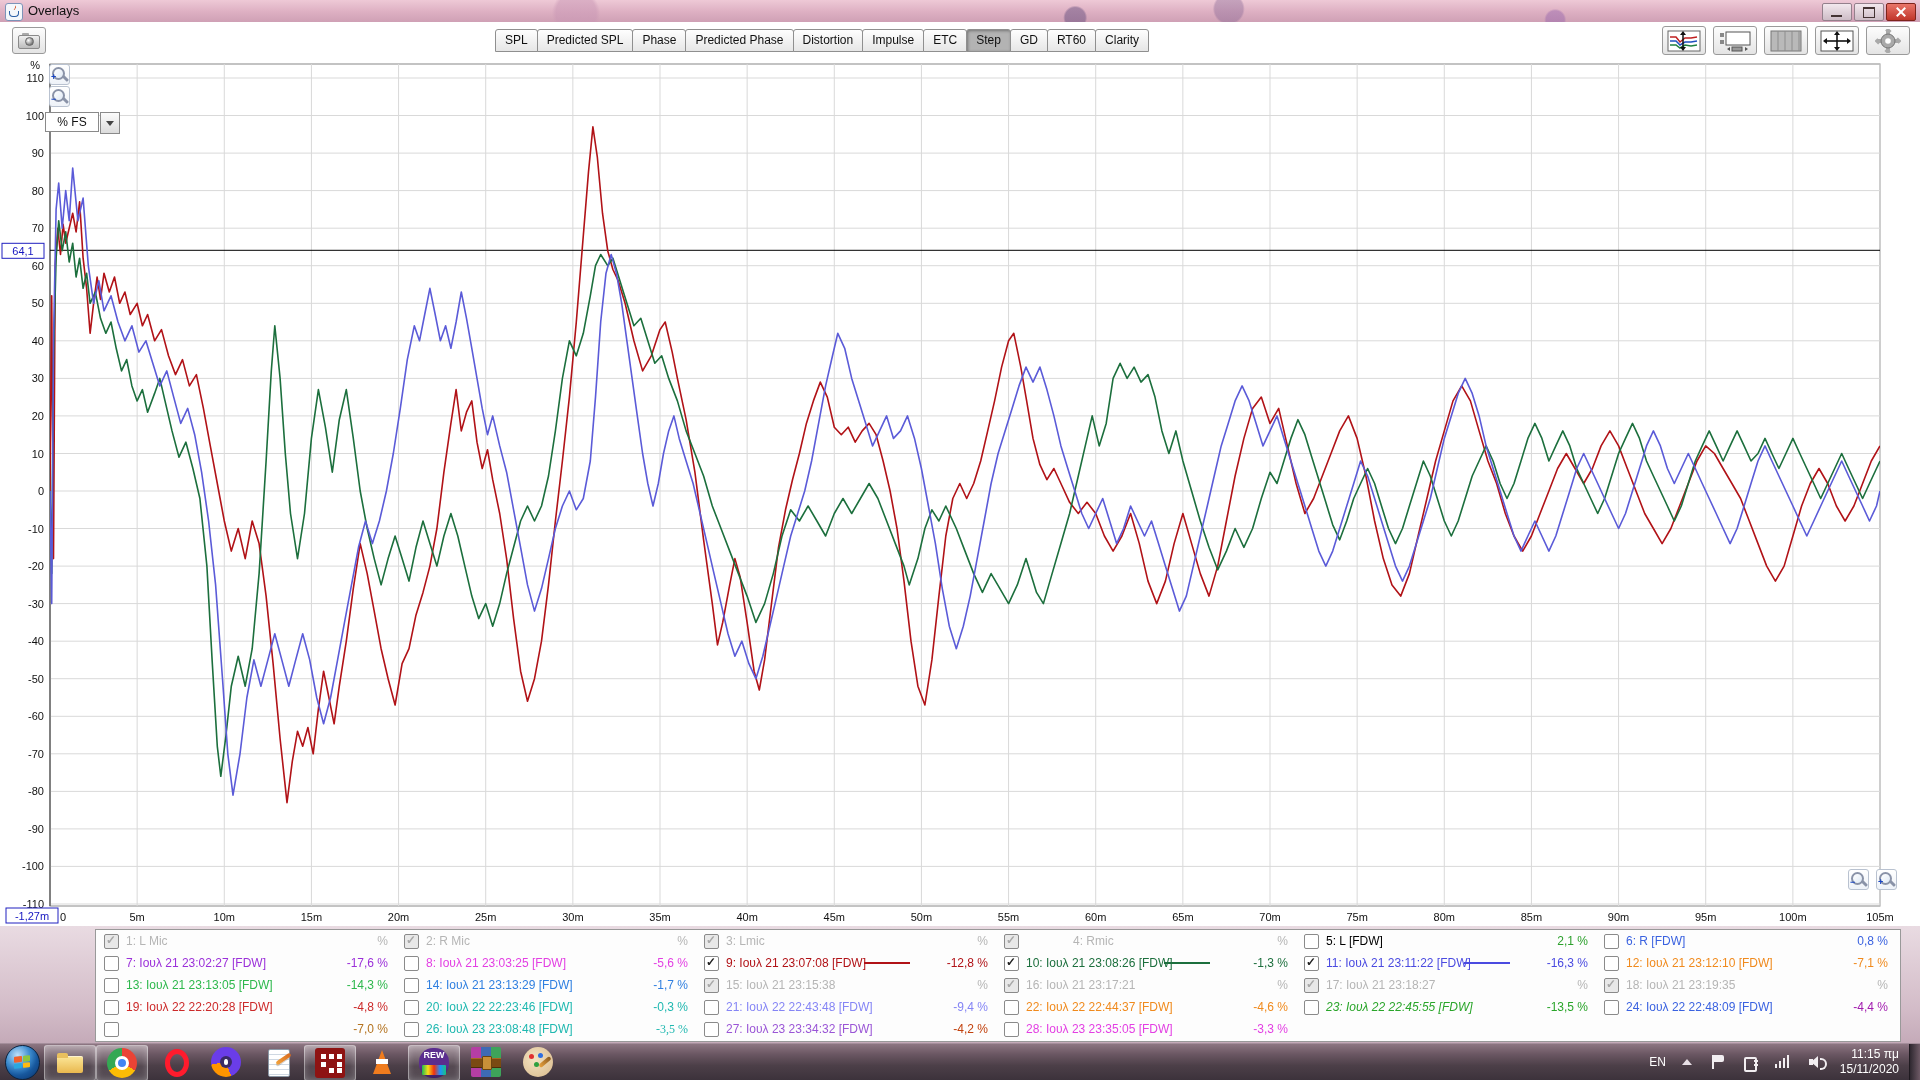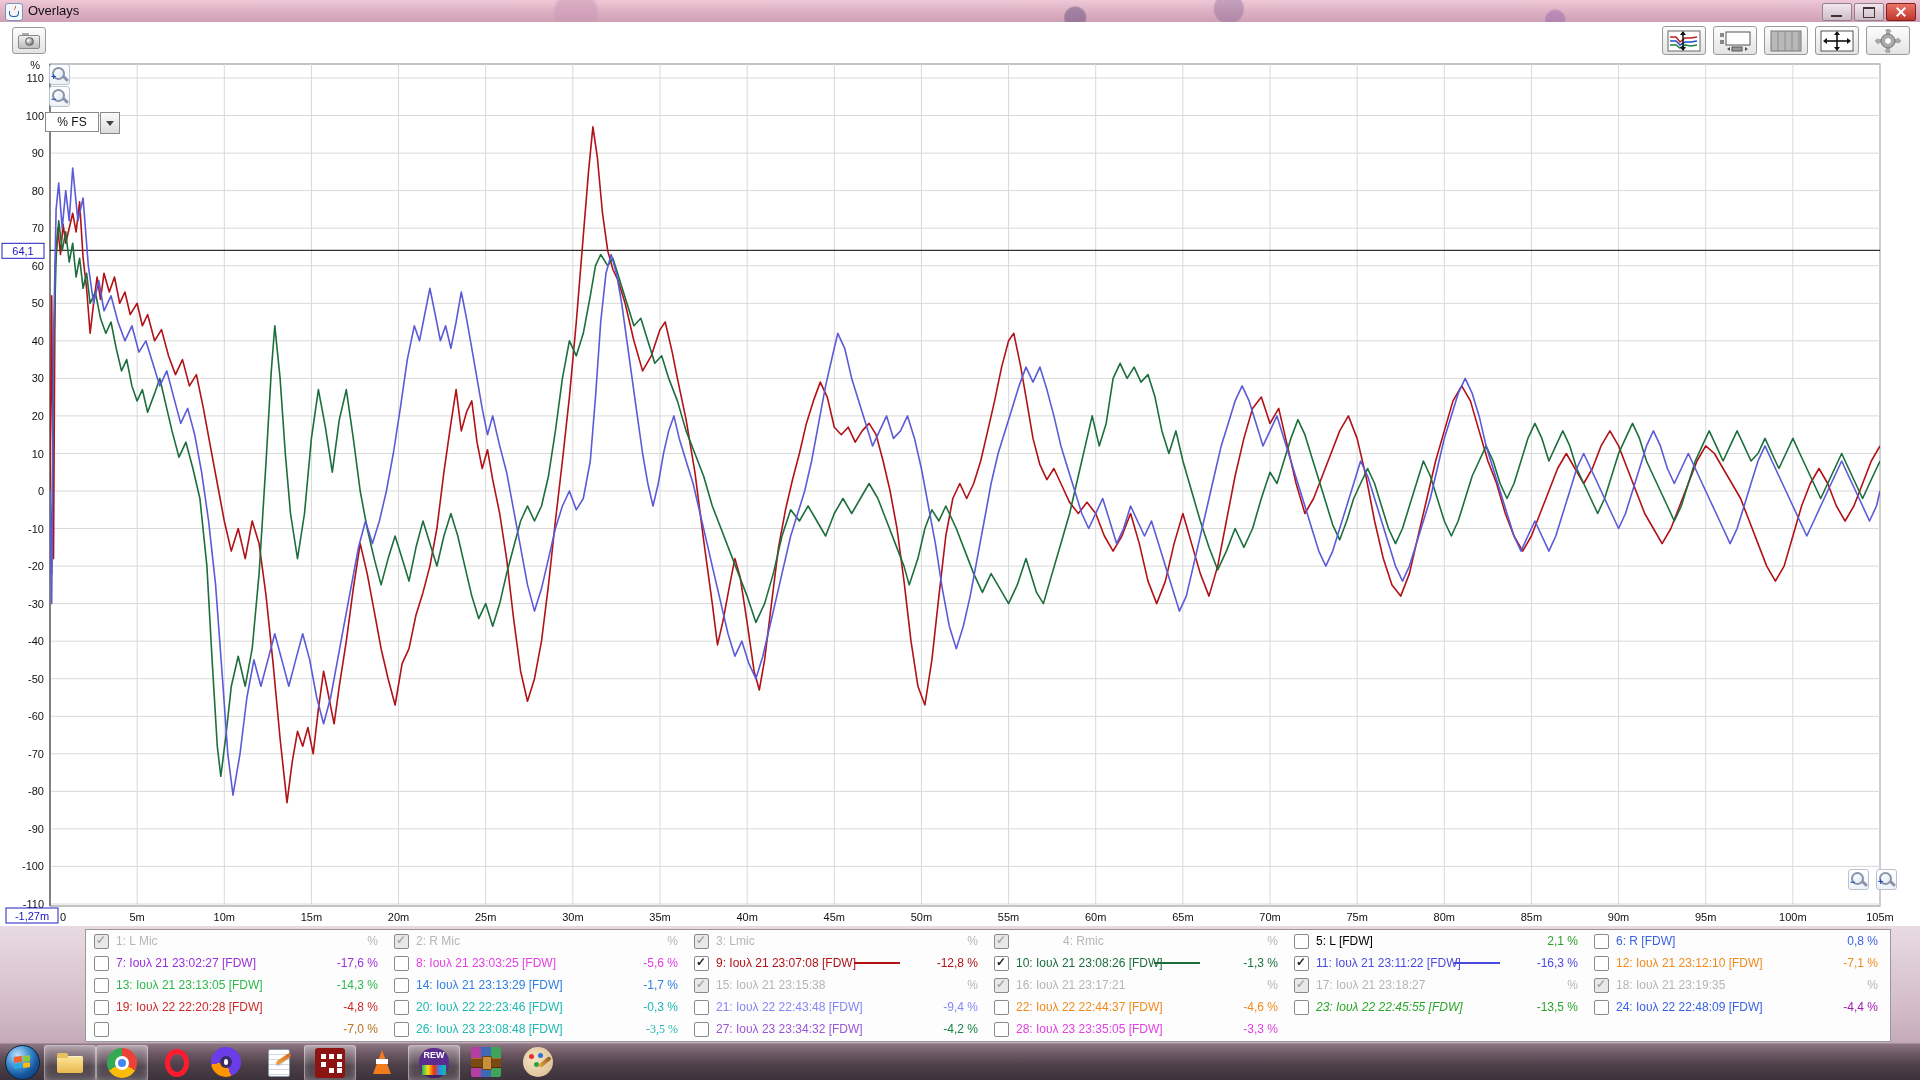--- a/index.html
+++ b/index.html
@@ -57,21 +57,21 @@
   .unit-select{position:absolute;left:45px;top:55px;height:20px;display:flex;cursor:pointer;}
   .unit-box{width:52px;height:18px;border:1px solid #8a8a8a;background:#fff;font-size:12px;color:#111;
     display:flex;align-items:center;justify-content:center;}
   .unit-arrow{width:18px;height:20px;margin-left:1px;border:1px solid #8a8a8a;
     background:linear-gradient(180deg,#fbfbfb,#dcdcdc);display:flex;align-items:center;justify-content:center;}
   .unit-arrow i{width:0;height:0;border-left:4px solid transparent;border-right:4px solid transparent;
     border-top:5px solid #444;}
   
   .legend-strip{position:absolute;top:926px;left:0;width:1920px;height:118px;
     background:linear-gradient(180deg,#e9dbe2 0%,#d3bcc8 70%,#c4aab8 100%);border-bottom:2px solid #5f4b57;}
-  .legend-panel{position:absolute;left:85px;top:3px;width:1800px;height:111px;background:#fdfdfd;
+  .legend-panel{position:absolute;left:95px;top:3px;width:1800px;height:111px;background:#fdfdfd;
     border:1px solid #999;display:grid;grid-template-columns:repeat(6,1fr);grid-auto-rows:22px;padding:0 2px;}
   .legend-item{position:relative;display:flex;align-items:center;font-size:12px;padding-left:6px;overflow:hidden;}
   .cb{width:13px;height:13px;border:1px solid #8a8a8a;border-radius:2px;background:#fff;margin-right:7px;
     position:relative;flex:none;cursor:pointer;}
   .cb.checked::after{content:"\2713";position:absolute;left:1px;top:-2px;font-size:12px;font-weight:bold;color:#222;}
   .legend-item.disabled .cb{background:#e8e8e8;}
   .legend-item.disabled .cb.checked::after{color:#a8a8a8;}
   .legend-item .nm{white-space:nowrap;}
   .legend-item .sw{position:absolute;right:88px;width:46px;border-top:2px solid;}
   .legend-item .val{position:absolute;right:10px;white-space:nowrap;}
@@ -167,20 +167,33 @@
     <span class="wbtn close"></span>
   </span>
 </div>
 
 <div class="toolbar">
   <div class="tool-btn camera-btn">
     <span class="camera-top"></span>
     <span class="camera-body"></span>
     <span class="camera-lens"></span>
   </div>
+  <div class="tab-strip">
+      <div class="tab">SPL</div>
+      <div class="tab">Predicted SPL</div>
+      <div class="tab">Phase</div>
+      <div class="tab">Predicted Phase</div>
+      <div class="tab">Distortion</div>
+      <div class="tab">Impulse</div>
+      <div class="tab">ETC</div>
+      <div class="tab active">Step</div>
+      <div class="tab">GD</div>
+      <div class="tab">RT60</div>
+      <div class="tab">Clarity</div>
+    </div>
   <div class="right-tools">
     <div class="tool-btn">
       <svg width="34" height="22" viewBox="0 0 34 22">
         <rect x="1" y="1" width="32" height="20" fill="#fff" stroke="#666"></rect>
         <polyline points="3,7 9,7 13,12 18,8 24,8 30,7" fill="none" stroke="#c02020" stroke-width="1.5"></polyline>
         <polyline points="3,11 9,11 13,15 18,12 24,12 30,11" fill="none" stroke="#2050c0" stroke-width="1.5"></polyline>
         <polyline points="3,15 9,15 13,18 18,15 24,16 30,15" fill="none" stroke="#208040" stroke-width="1.5"></polyline>
         <line x1="16" y1="3" x2="16" y2="19" stroke="#111" stroke-width="1.5"></line>
         <polygon points="16,1 13,5 19,5" fill="#111"></polygon>
           <polygon points="16,21 13,17 19,17" fill="#111"></polygon>
@@ -507,21 +520,21 @@
         <span class="val" style="color: rgb(180, 115, 31);">-7,0 %</span>
       </div>
       <div class="legend-item">
         <span class="cb"></span>
         <span class="nm" style="color: rgb(31, 184, 176);">26: Ιουλ 23 23:08:48 [FDW]</span>
         <span class="val" style="color: rgb(31, 184, 176); font-family: Liberation Serif, serif;">-3,5 %</span>
       </div>
       <div class="legend-item">
         <span class="cb"></span>
         <span class="nm" style="color: rgb(154, 85, 214);">27: Ιουλ 23 23:34:32 [FDW]</span>
-        <span class="val" style="color: #15803d;">-4,2 %</span>
+        <span class="val" style="color: #c2410c;">-4,2 %</span>
       </div>
       <div class="legend-item">
         <span class="cb"></span>
         <span class="nm" style="color: rgb(227, 63, 227);">28: Ιουλ 23 23:35:05 [FDW]</span>
         <span class="val" style="color: rgb(227, 63, 227);">-3,3 %</span>
       </div>
       <div class="legend-item"></div>
       <div class="legend-item"></div>
     </div>
 </div>
@@ -563,13 +576,33 @@
           <i></i>
         </div>
       </div>
       <div class="app">
         <div class="ic ic-winrar"></div>
       </div>
       <div class="app">
         <div class="ic ic-paint"></div>
       </div>
     </div>
+  <div class="tray">
+    <span class="tray-lang">EN</span>
+    <span class="tray-chevron"></span>
+    <span class="tray-flag"></span>
+    <span class="tray-plug"></span>
+    <span class="tray-signal">
+      <i style="left:1px;height:4px"></i>
+        <i style="left:5px;height:7px"></i>
+      <i style="left:9px;height:10px"></i>
+        <i style="left:13px;height:13px"></i>
+      </span>
+    <span class="tray-speaker">
+        <i></i>
+      </span>
+    <span class="tray-clock">
+      <div>11:15 πμ</div>
+      <div>15/11/2020</div>
+    </span>
+    <span class="show-desktop"></span>
+  </div>
 </div>
 
 </body></html>

